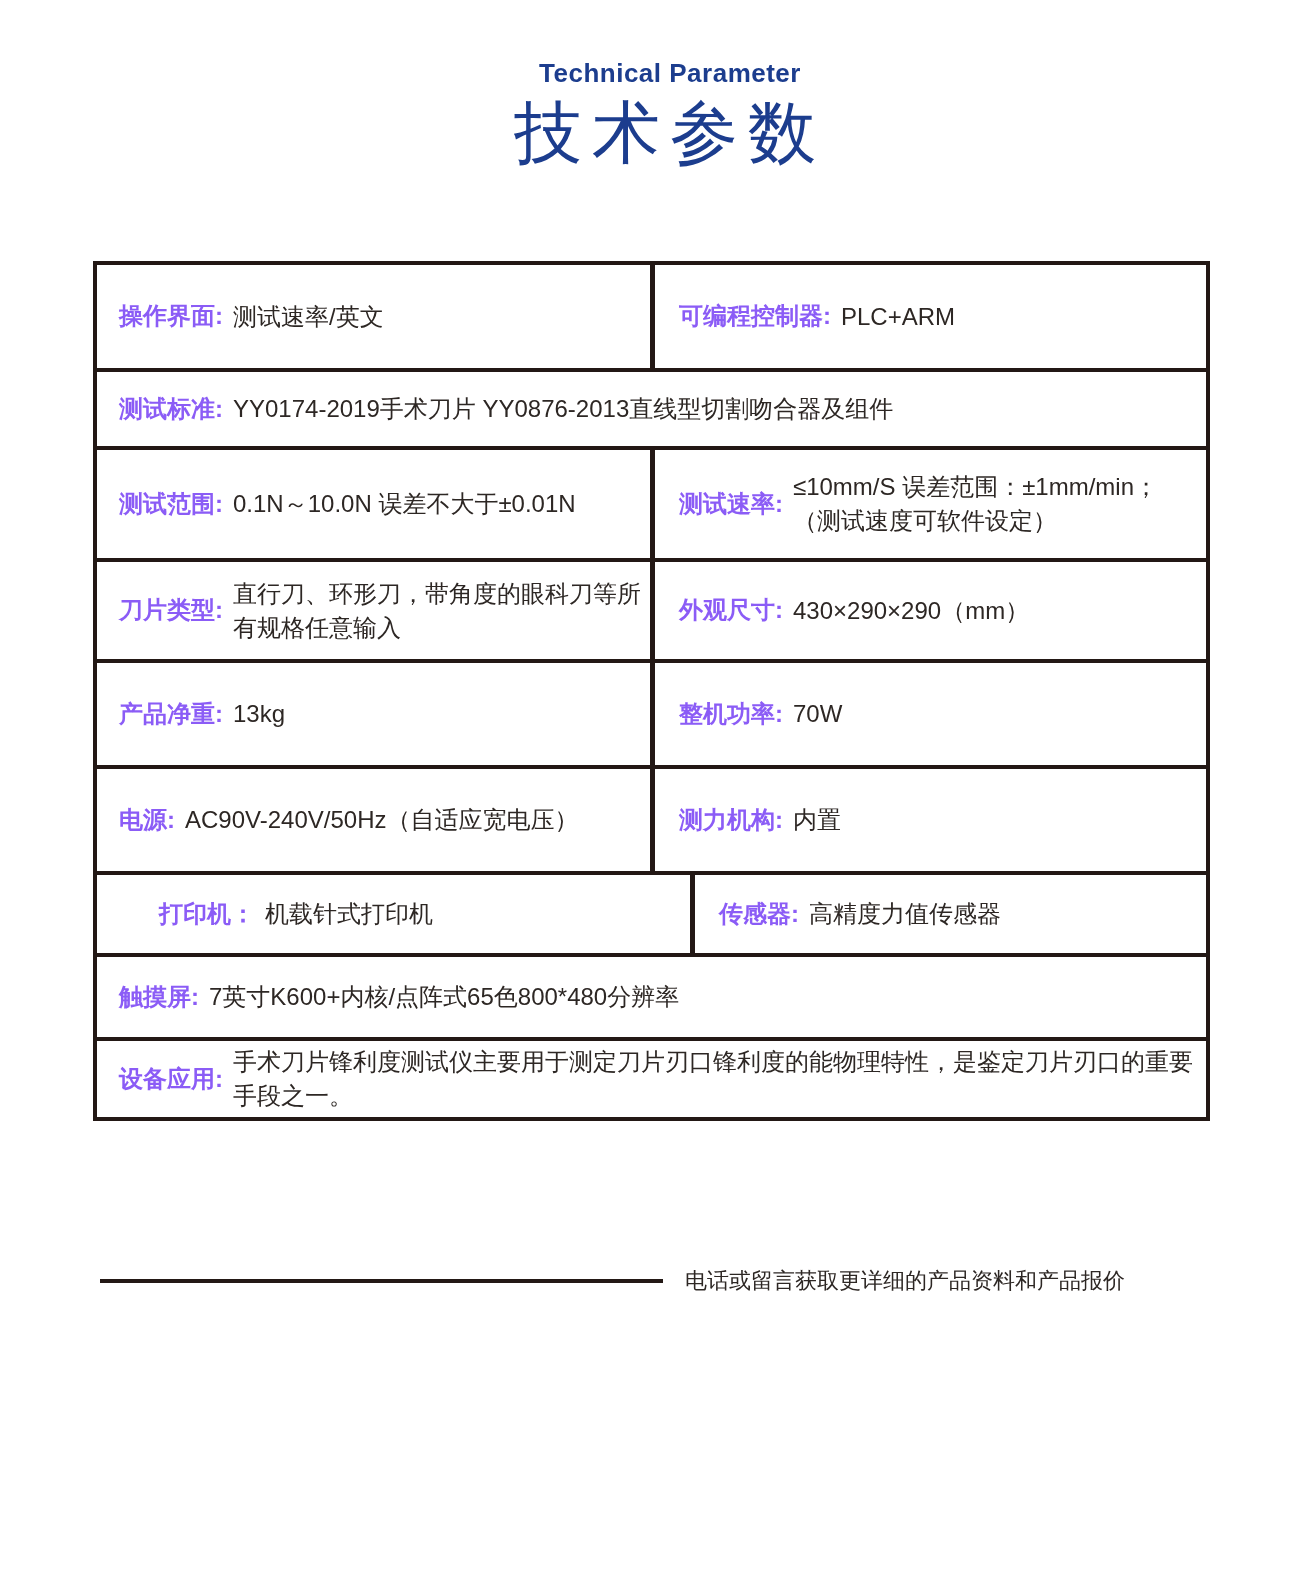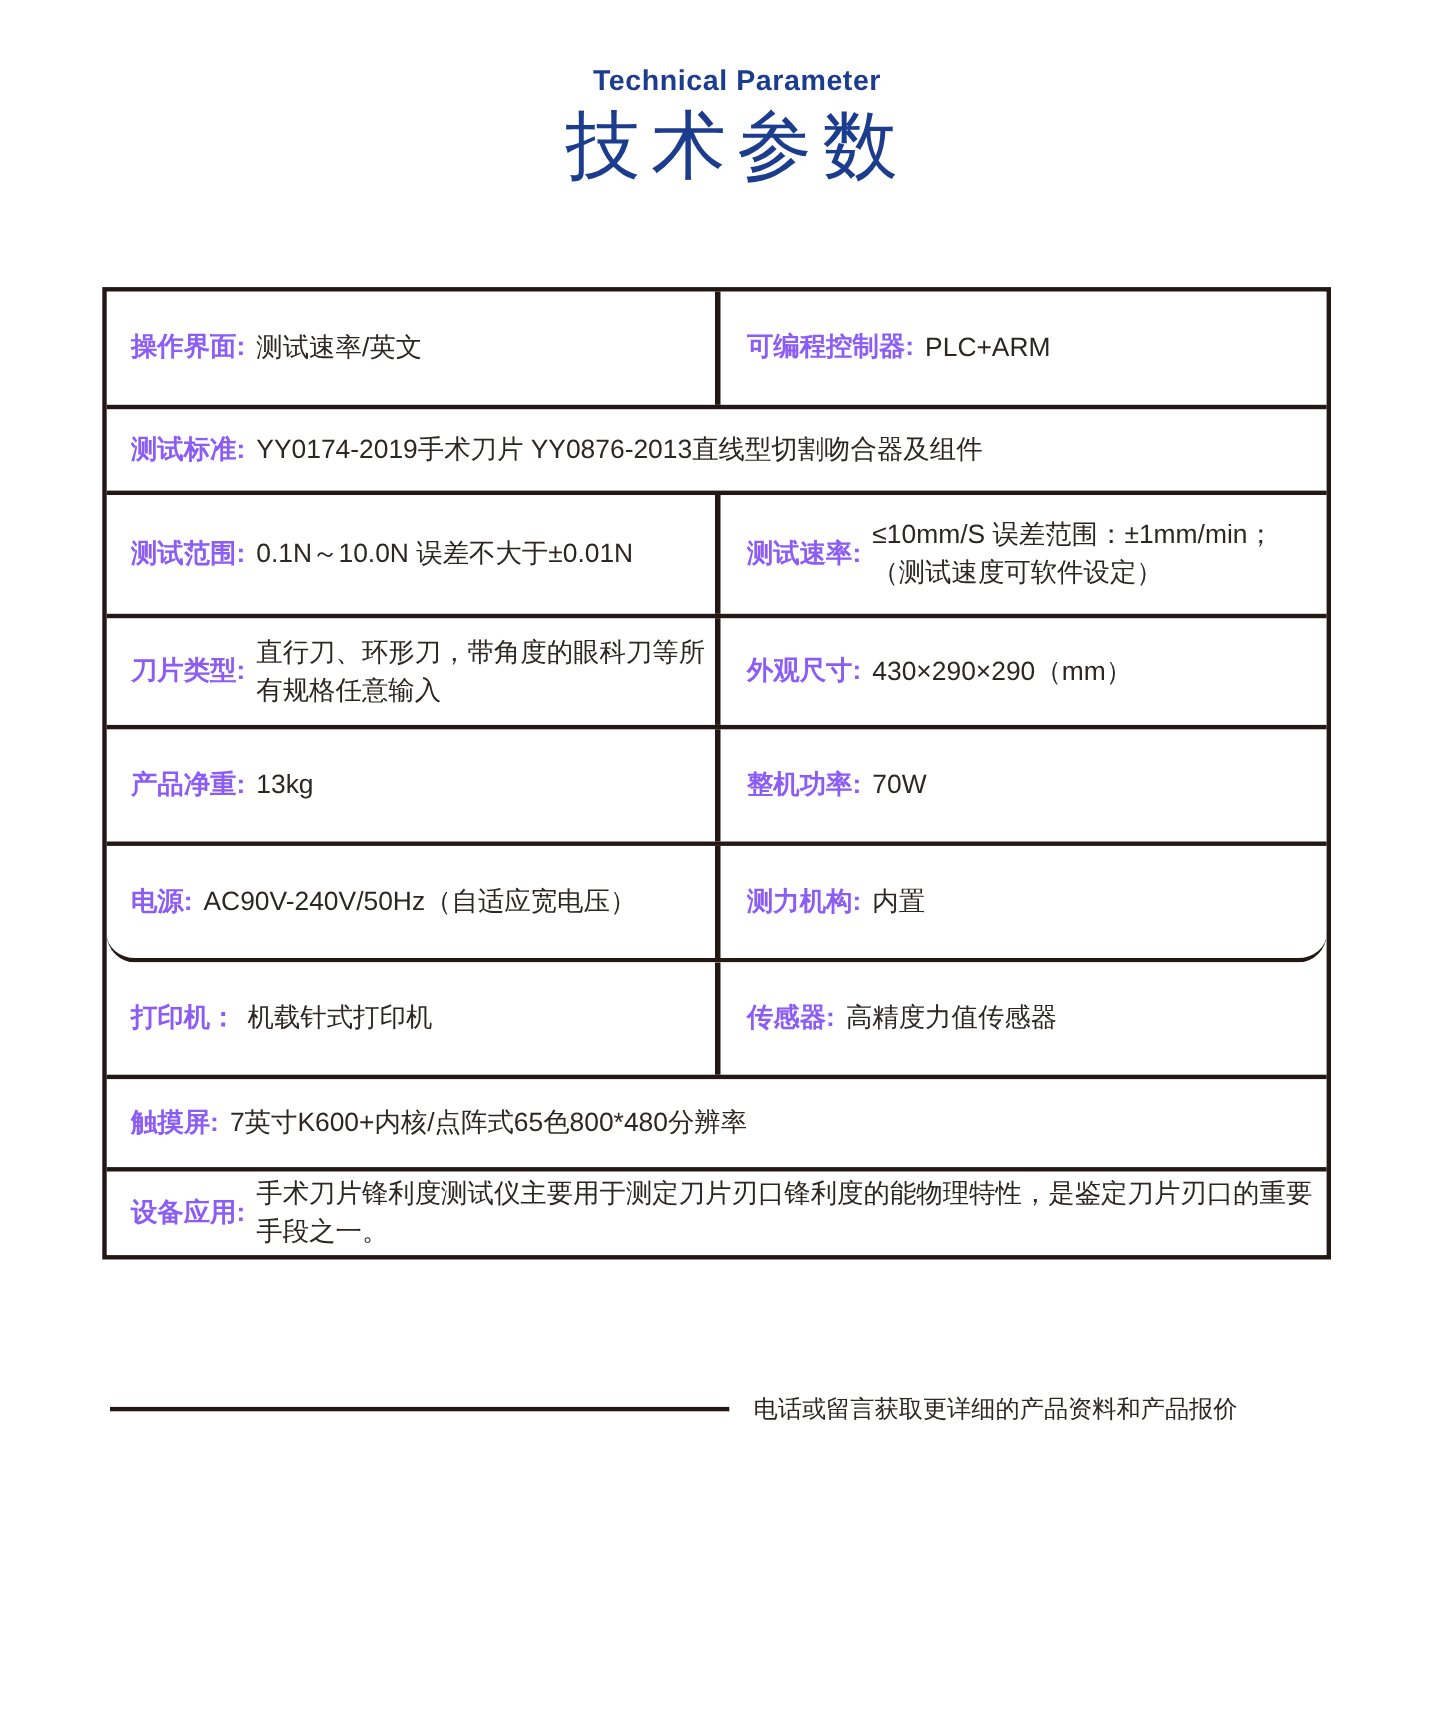--- a/index.html
+++ b/index.html
@@ -55,22 +55,22 @@
     box-sizing: border-box;
     border-bottom: 4px solid #231815;
   }
   .trow:last-child { border-bottom: none; }
 
   .r1 { height: 107px; }
   .r2 { height: 78px; }
   .r3 { height: 112px; }
   .r4 { height: 101px; }
   .r5 { height: 106px; }
-  .r6 { height: 106px; border-radius: 26px; }
-  .r7 { height: 106px;  }
+  .r6 { height: 106px; }
+  .r7 { height: 82px; padding-left: 40px;  }
   .r8 { height: 84px;  }
   .r9 { height: 76px; }
 
   .cell {
     flex: 1 1 auto;
     display: flex;
     align-items: center;
     box-sizing: border-box;
     padding: 0 8px 0 22px;
     overflow: hidden;

